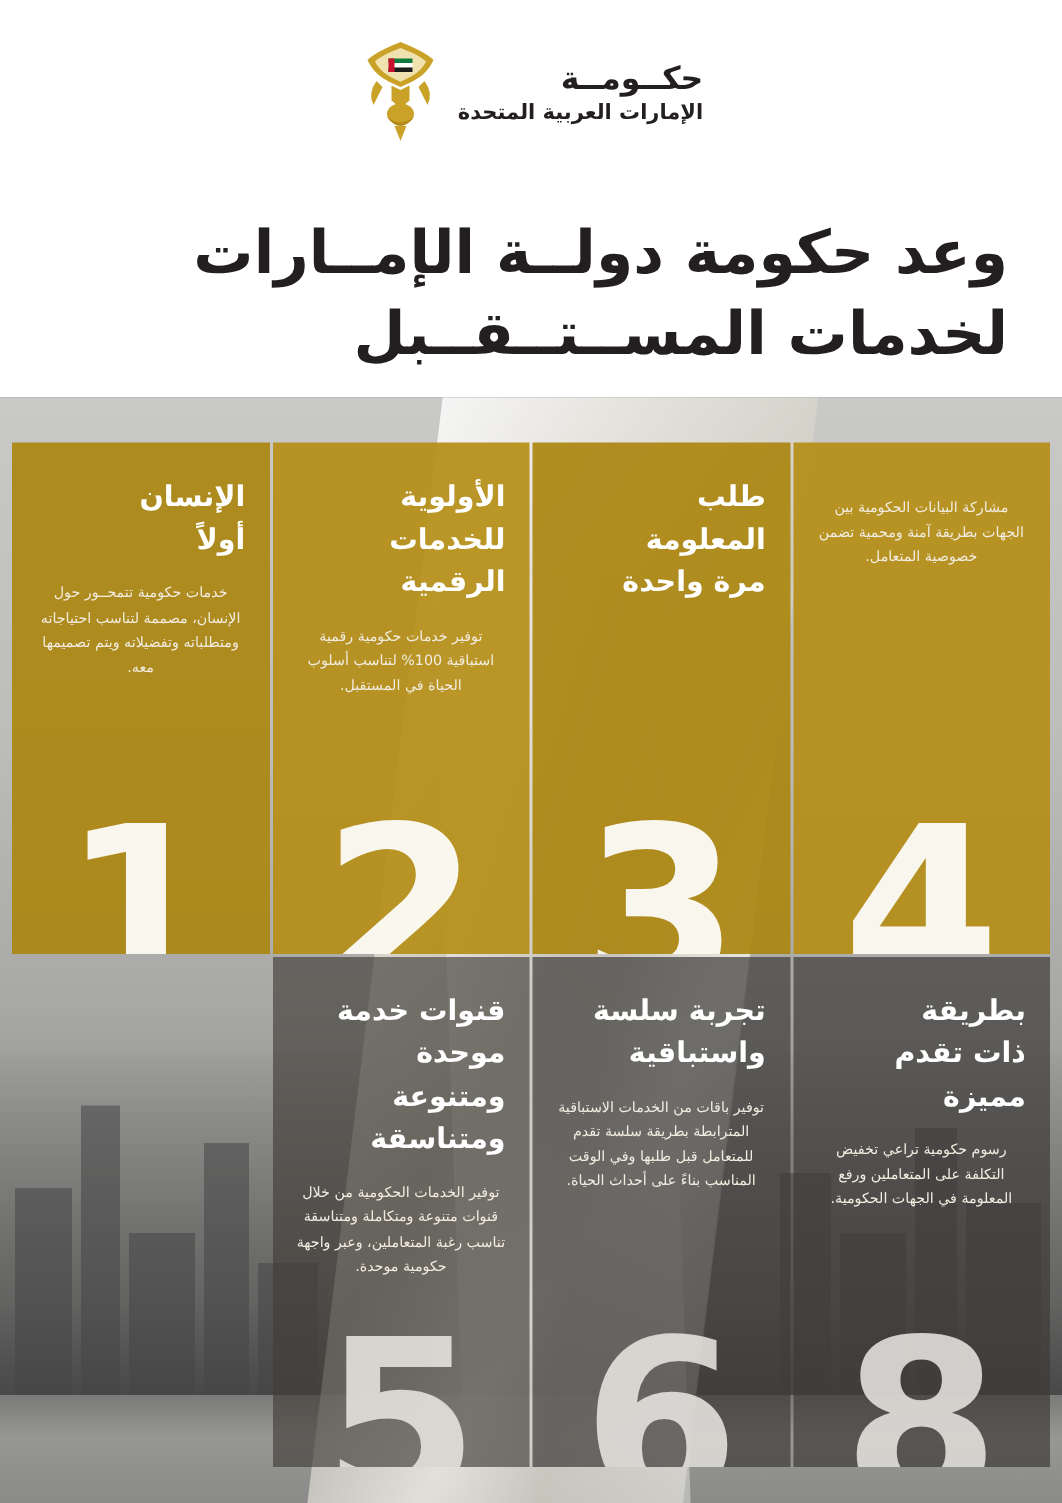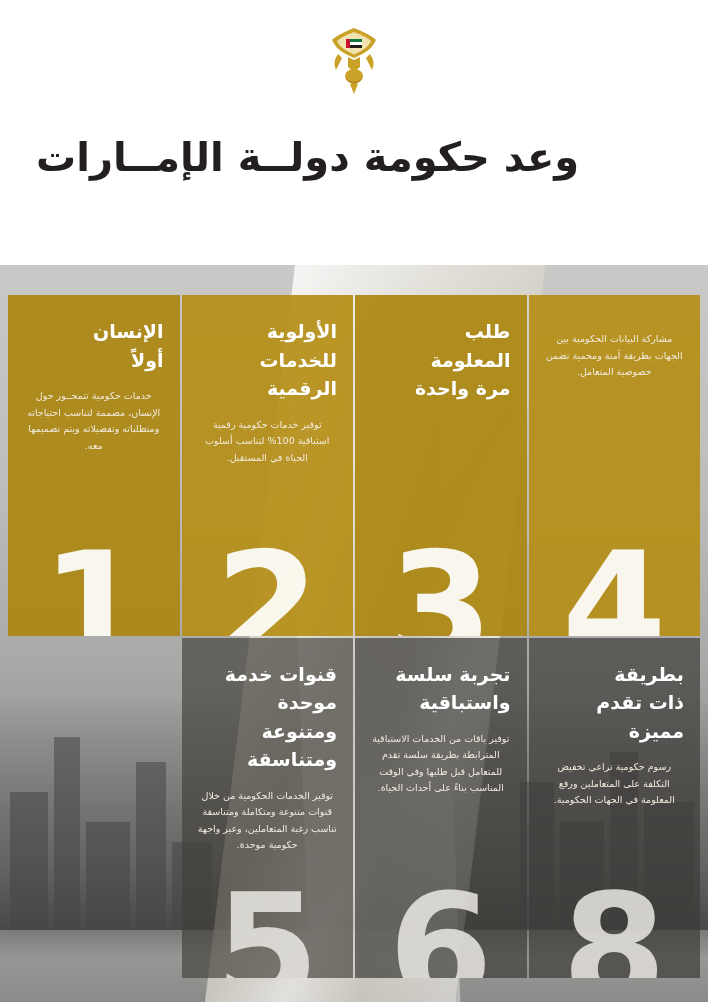--- a/index.html
+++ b/index.html
@@ -47,26 +47,26 @@
     color: #231f20;
   }
   .gov-wordmark .l2 {
     font-size: 14px;
     font-weight: bold;
     color: #231f20;
     margin-top: 2px;
   }
 
   .main-title {
-    text-align: left;
+    text-align: right;
     color: #231f20;
     font-weight: bold;
     font-size: 40px;
     line-height: 1.35;
-    margin-top: 32px;
+    margin-top: 44px;
     letter-spacing: 1px;
     padding: 0 36px;
   }
   .main-title .tl {
     display: block;
     white-space: nowrap;
   }
 
   
   .poster {
@@ -182,20 +182,24 @@
   .cell.dark2 .cell-num {
     color: rgba(235,233,228,0.85);
   }
 </style>
 </head>
 <body>
 
 <div class="header">
 
   <div class="emblem-row">
+    <div class="gov-wordmark">
+      <div class="l1">حكــومــة</div>
+      <div class="l2">الإمارات العربية المتحدة</div>
+    </div>
     <div class="emblem">
       <svg width="56" height="72" viewBox="0 0 56 72" xmlns="http://www.w3.org/2000/svg">
         <g>
           <path d="M28 2 C18 6 10 10 6 14 C10 22 14 26 28 32 C42 26 46 22 50 14 C46 10 38 6 28 2 Z" fill="#c9a227"></path>
           <path d="M28 6 C20 9 14 12 11 15 C14 21 18 24 28 28.5 C38 24 42 21 45 15 C42 12 36 9 28 6 Z" fill="#f0e3b0"></path>
           <path d="M20 13 h16 v3 h-16 z" fill="#0f7a3d"></path>
           <path d="M20 16 h16 v3 h-16 z" fill="#ffffff"></path>
           <path d="M20 19 h16 v3 h-16 z" fill="#1d1d1b"></path>
           <path d="M20 13 h4 v9 h-4 z" fill="#c8102e"></path>
           <path d="M22 31 l6 3 l6 -3 l0 10 l-6 5 l-6 -5 z" fill="#c9a227"></path>
@@ -204,20 +208,21 @@
           <path d="M24 58 l4 10 l4 -10 z" fill="#c9a227"></path>
           <path d="M12 28 q-6 8 -2 16 q4 -8 6 -12 z" fill="#c9a227"></path>
           <path d="M44 28 q6 8 2 16 q-4 -8 -6 -12 z" fill="#c9a227"></path>
         </g>
       </svg>
     </div>
   </div>
 
   <div class="main-title">
     <span class="tl">وعد حكومة دولــة الإمــارات</span>
+    <span class="tl">لخدمات المســتــقــبل</span>
   </div>
 </div>
 
 <div class="poster">
   <div class="bg-sky"></div>
   <div class="bg-city">
     <div class="bld" style="left:10px;width:38px;height:150px;"></div>
     <div class="bld" style="left:54px;width:26px;height:205px;"></div>
     <div class="bld" style="left:86px;width:44px;height:120px;"></div>
     <div class="bld" style="left:136px;width:30px;height:180px;"></div>

